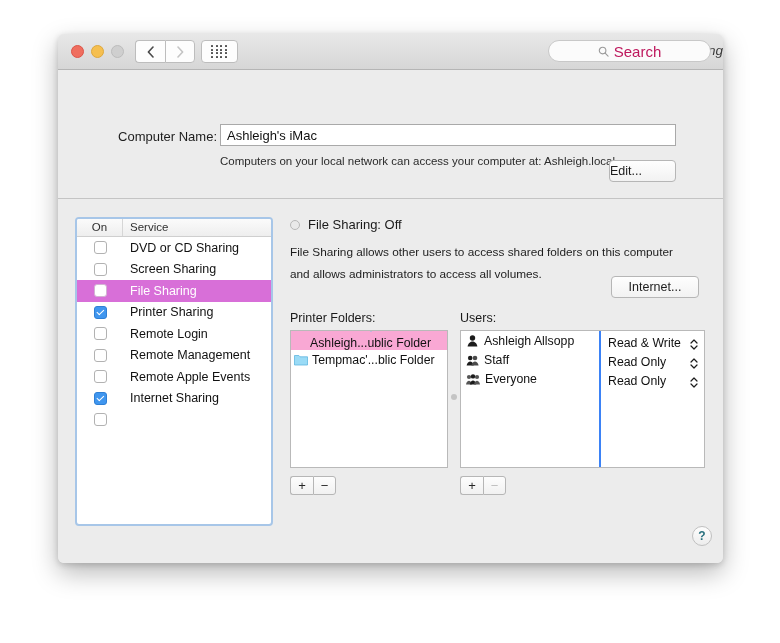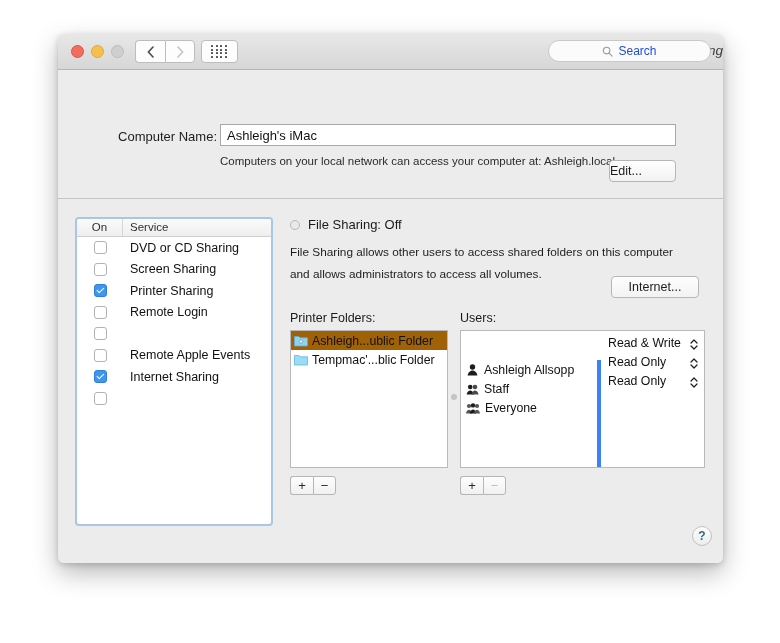--- a/index.html
+++ b/index.html
@@ -64,21 +64,21 @@
 
   #searchbox {
     position: absolute; right: 12px; top: 6px;
     width: 163px; height: 22px;
     background: #fbfbfb;
     border: 1px solid #c8c8c8; border-radius: 11px;
     display: flex; align-items: center; justify-content: center;
     gap: 5px;
   }
   #searchbox .mag { width: 11px; height: 11px; flex: none; }
-  #searchbox span { font-size: 12px; color: #1d4ed8; text-align: center; }
+  #searchbox span { font-size: 15px; color: #be185d; text-align: center; }
 
   
   #upper {
     position: relative;
     height: 97px;
     background: #ececec;
     border-bottom: 1px solid #c4c4c4;
     margin-top: 32px;
   }
   #cname-label {
@@ -181,30 +181,30 @@
     width: 158px; height: 138px;
     background: #fff; border: 1px solid #b9b9b9;
     overflow: hidden;
   }
   #us-box {
     position: absolute; left: 170px; top: 131px;
     width: 245px; height: 138px;
     background: #fff; border: 1px solid #b9b9b9;
     overflow: hidden; display: flex;
   }
-  #us-left { flex: 1; border-right: 4px solid #3b82f6; margin-top: 29px; }
+  #us-left { flex: 1; border-right: 2px solid #3b82f6; }
   #us-right { width: 103px; }
 
   .sf-row {
     display: flex; align-items: center; gap: 4px;
     height: 19px; padding-left: 3px;
     font-size: 12.3px; color: #111;
     white-space: nowrap;
   }
-  .sf-row.sel { background: #a16207; }
+  .sf-row.sel { background: #f9a8d4; flex-direction: column; }
 
   .us-row {
     display: flex; align-items: center; gap: 5px;
     height: 19px; padding-left: 5px;
     font-size: 12.3px; color: #111;
     white-space: nowrap;
   }
   .perm-row {
     display: flex; align-items: flex-end; justify-content: space-between;
     height: 19px; padding: 0 6px 0 7px;
@@ -322,36 +322,43 @@
             <span class="cb"></span>
           </div>
         <div class="cell-name">DVD or CD Sharing</div>
       </div>
       <div class="svc-row">
         <div class="cell-on">
             <span class="cb"></span>
           </div>
         <div class="cell-name">Screen Sharing</div>
       </div>
+      <div class="svc-row selected">
+        <div class="cell-on">
+            <span class="cb blank"></span>
+          </div>
+        <div class="cell-name">File Sharing</div>
+      </div>
       <div class="svc-row">
         <div class="cell-on">
             <span class="cb on"></span>
           </div>
         <div class="cell-name">Printer Sharing</div>
       </div>
       <div class="svc-row">
         <div class="cell-on">
             <span class="cb"></span>
           </div>
         <div class="cell-name">Remote Login</div>
       </div>
       <div class="svc-row">
         <div class="cell-on">
             <span class="cb"></span>
           </div>
+        <div class="cell-name">Remote Management</div>
       </div>
       <div class="svc-row">
         <div class="cell-on">
             <span class="cb"></span>
           </div>
         <div class="cell-name">Remote Apple Events</div>
       </div>
       <div class="svc-row">
         <div class="cell-on">
             <span class="cb on"></span>

